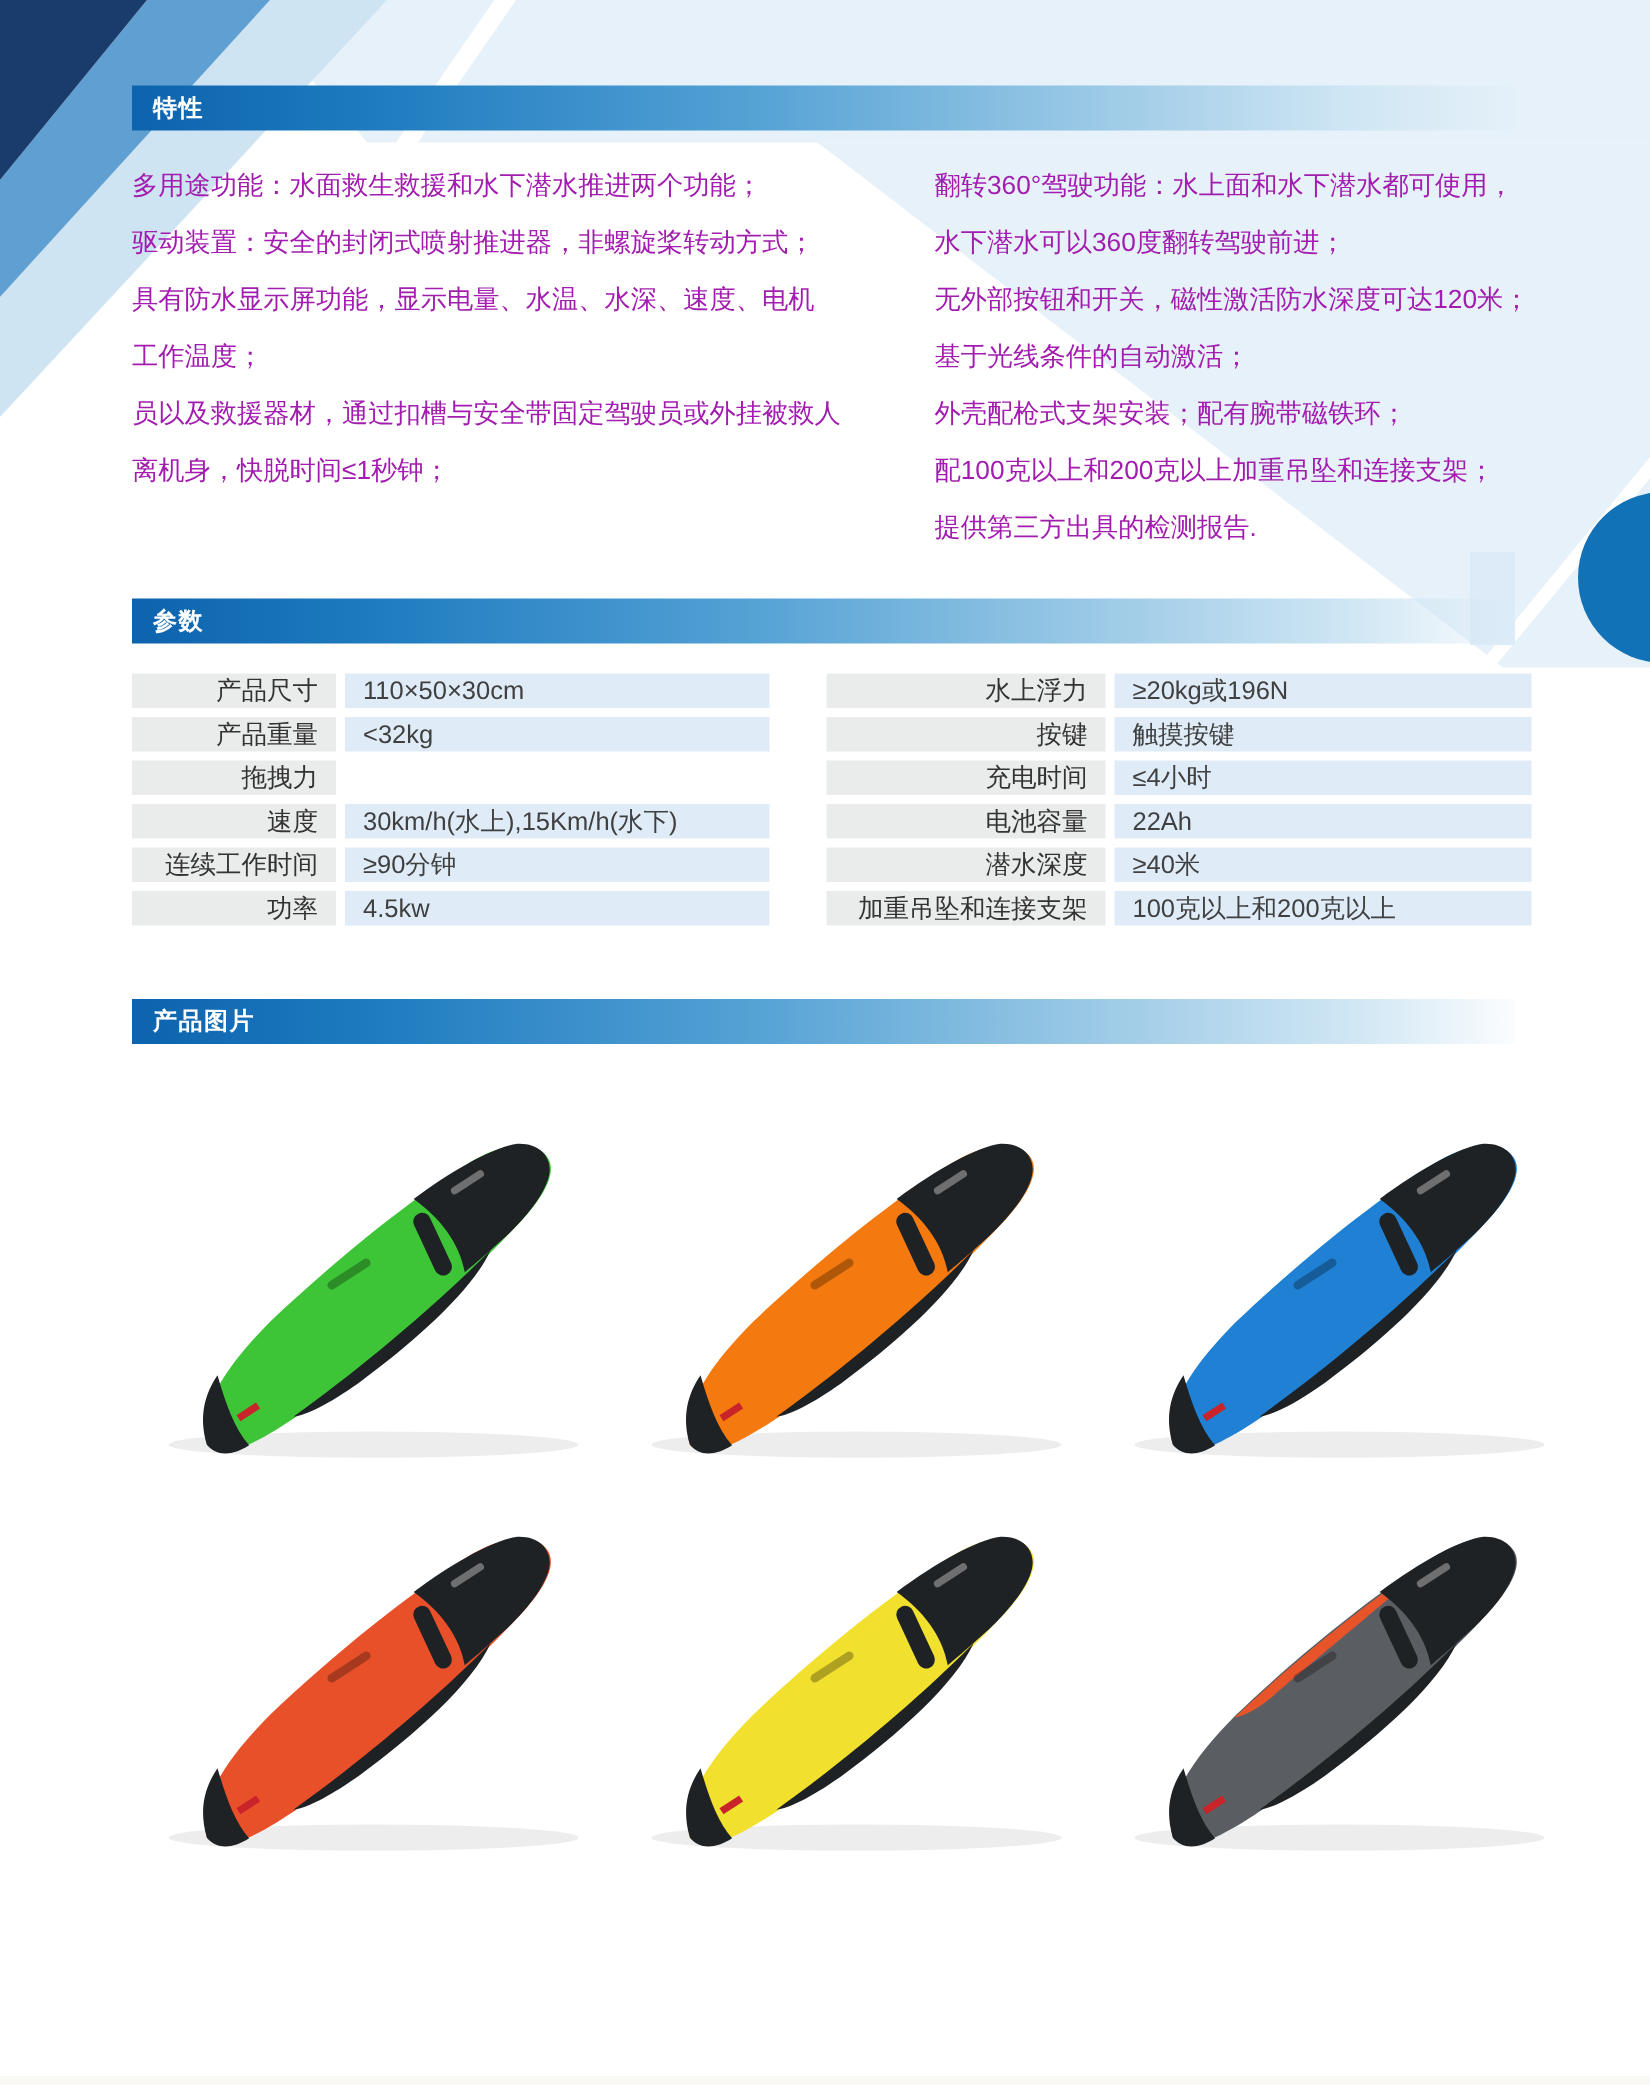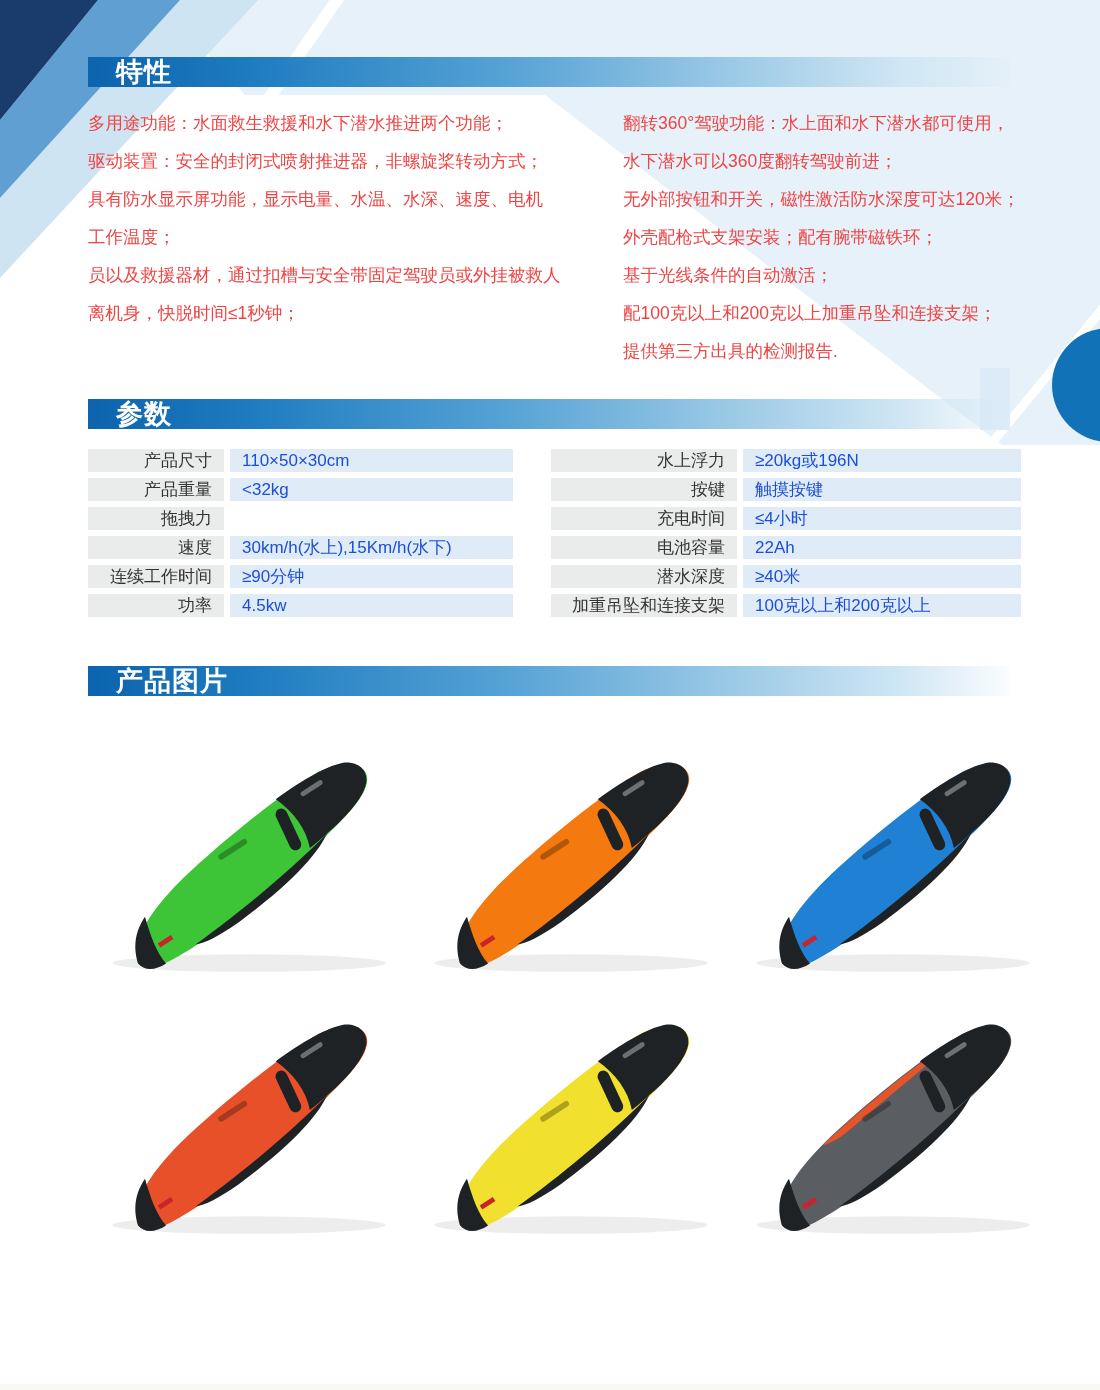--- a/index.html
+++ b/index.html
@@ -10,45 +10,45 @@
     color:#3b3b3d;
   }
   .bg{position:absolute;inset:0;z-index:0;}
   .content{position:relative;z-index:1;padding:0 90px 0 88px;}
 
   .section-bar{
     margin-top:0;height:30px;display:flex;align-items:center;
     background:linear-gradient(90deg,#0d63ae 0%,#1f7cc0 18%,#55a2d5 45%,#9ccae6 70%,#cfe6f4 88%,rgba(220,236,248,0.12) 100%);
   }
   .section-bar .bar-title{
-    color:#ffffff;font-size:27px;font-weight:bold;padding-left:28px;letter-spacing:1px;
+    color:#ffffff;font-size:16px;font-weight:bold;padding-left:14px;letter-spacing:1px;
   }
   .bar-features{margin-top:57px;}
   .bar-params{margin-top:29px;}
   .bar-gallery{margin-top:54px;}
 
   .feature-cols{
     margin-top:17px;display:grid;grid-template-columns:487px 1fr;column-gap:48px;
   }
   .feature-col p{
-    margin:0;font-size:17.5px;line-height:38px;white-space:nowrap;color:#ef4444;
+    margin:0;font-size:17.5px;line-height:38px;white-space:nowrap;color:#a21caf;
   }
 
   .tables{margin-top:20px;display:flex;gap:22px;}
   .spec-table{display:flex;flex-direction:column;gap:11px;}
   .spec-row{display:grid;column-gap:6px;height:18px;}
   .t-left .spec-row{grid-template-columns:136px 283px;}
   .t-right .spec-row{grid-template-columns:186px 278px;padding-left:16px;}
   .spec-label{
     background:#eaebeb;display:flex;align-items:center;justify-content:flex-end;
     padding-right:12px;font-size:17px;color:#333;white-space:nowrap;
   }
   .spec-value{
     background:#dfecf8;display:flex;align-items:center;
-    padding-left:12px;font-size:17px;color:#1d4ed8;white-space:nowrap;
+    padding-left:12px;font-size:17px;color:#404040;white-space:nowrap;
   }
 
   .gallery{
     margin-top:46px;display:grid;grid-template-columns:repeat(3,1fr);
     row-gap:14px;justify-items:center;
   }
   .product{width:322px;height:248px;display:flex;align-items:center;justify-content:center;}
   .product svg{display:block;}
 </style>
 </head>
@@ -79,22 +79,22 @@
       <p>驱动装置：安全的封闭式喷射推进器，非螺旋桨转动方式；</p>
       <p>具有防水显示屏功能，显示电量、水温、水深、速度、电机</p>
       <p>工作温度；</p>
       <p>员以及救援器材，通过扣槽与安全带固定驾驶员或外挂被救人</p>
       <p>离机身，快脱时间≤1秒钟；</p>
     </div>
     <div class="feature-col">
       <p>翻转360°驾驶功能：水上面和水下潜水都可使用，</p>
       <p>水下潜水可以360度翻转驾驶前进；</p>
       <p>无外部按钮和开关，磁性激活防水深度可达120米；</p>
+      <p>基于光线条件的自动激活；</p>
       <p>外壳配枪式支架安装；配有腕带磁铁环；</p>
-      <p>基于光线条件的自动激活；</p>
       <p>配100克以上和200克以上加重吊坠和连接支架；</p>
       <p>提供第三方出具的检测报告.</p>
     </div>
   </div>
 
   <div class="section-bar bar-params">
     <span class="bar-title">参数</span>
   </div>
 
   <div class="tables">

